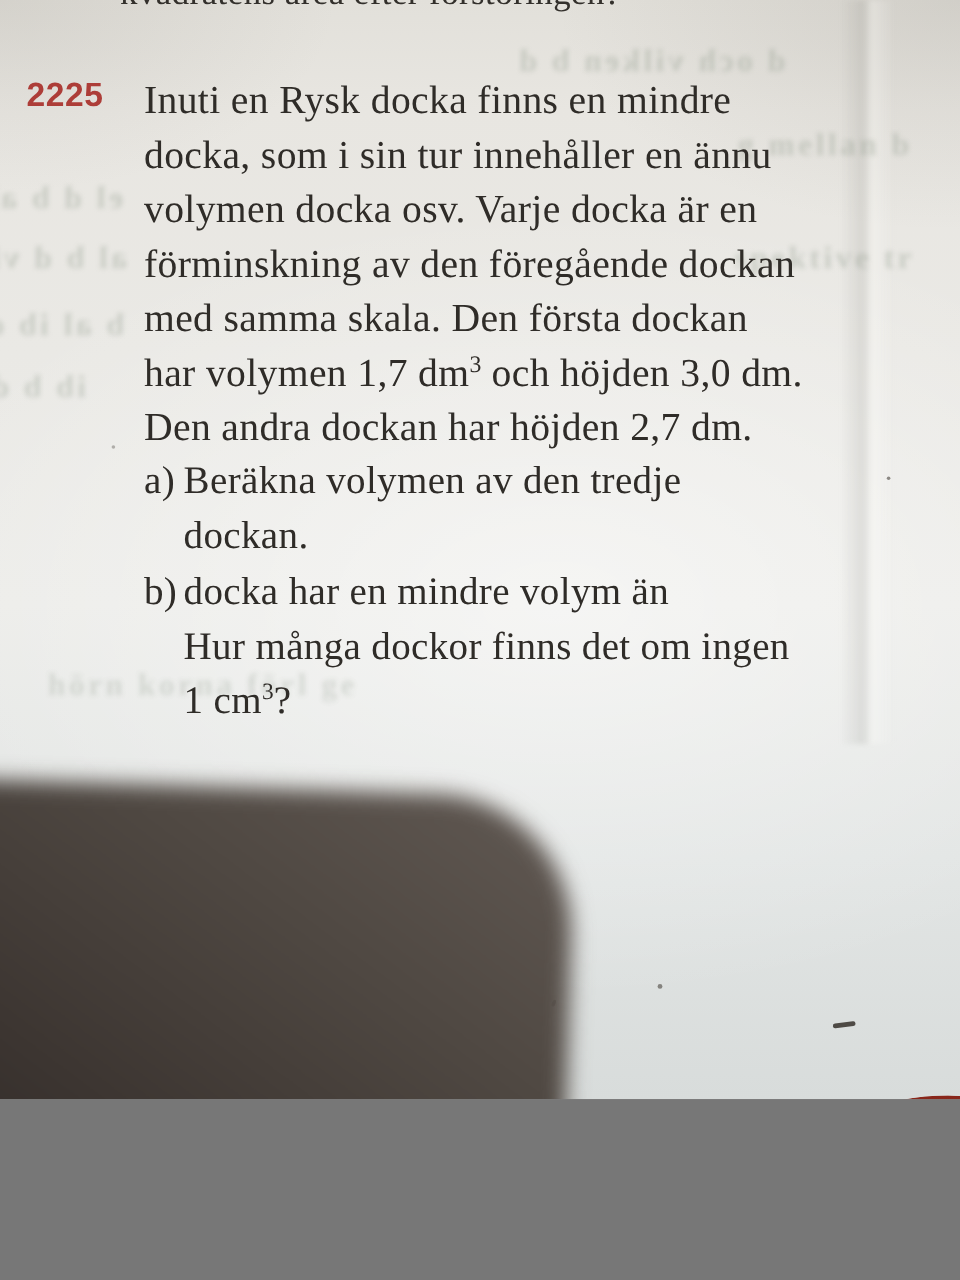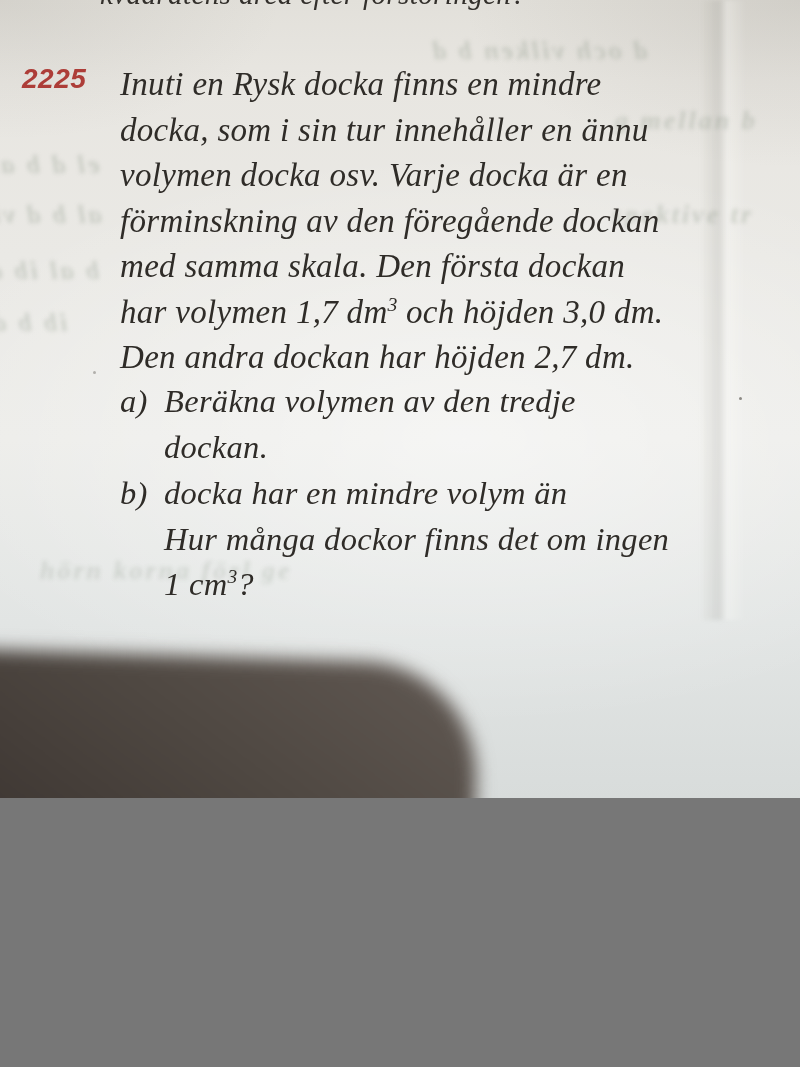--- a/index.html
+++ b/index.html
@@ -1,24 +1,23 @@
 <!DOCTYPE html>
 <html><head>
 <meta charset="utf-8">
 <style>
   html,body{margin:0;padding:0;background:#777;}
   .page{
-    position:relative;width:800px;height:798px;overflow:hidden;
+    position:relative;width:800px;height:916px;overflow:hidden;
     font-family:"Liberation Serif","DejaVu Serif",serif;
     background:
       radial-gradient(120% 60% at 58% 55%, rgba(255,255,255,0.50) 0%, rgba(255,255,255,0) 60%),
       radial-gradient(60% 30% at 100% 0%, rgba(150,146,138,0.22) 0%, rgba(150,146,138,0) 70%),
       radial-gradient(50% 25% at 0% 0%, rgba(150,146,138,0.18) 0%, rgba(150,146,138,0) 70%),
       linear-gradient(180deg,#e2e0da 0%,#e8e6e1 10%,#eae9e5 32%,#ecece9 55%,#e2e5e4 78%,#d8dcdb 100%);
-    font-style: italic;
   }
   .crease{
     position:absolute;left:700px;top:0;width:46px;height:620px;
     background:linear-gradient(90deg,rgba(125,125,118,0) 0%,rgba(125,125,118,0.16) 42%,rgba(255,255,252,0.30) 58%,rgba(255,255,252,0) 100%);
     filter:blur(2px);pointer-events:none;
   }
   
   .bleed{
     position:absolute;color:rgba(125,138,124,0.30);font-weight:bold;
     font-size:26px;letter-spacing:3px;filter:blur(2.2px);white-space:nowrap;
@@ -36,21 +35,21 @@
     font-size:28px;color:#ad3d38;letter-spacing:0.5px;
   }
   .para{
     position:absolute;left:120px;top:62px;font-size:33px;line-height:45.5px;
     color:#2f2c28;letter-spacing:0.3px;
   }
   .ln{white-space:nowrap;}
   sup.exp{font-size:0.60em;vertical-align:super;line-height:0;letter-spacing:0;}
   .item{position:absolute;left:120px;font-size:32.5px;line-height:45.5px;color:#2f2c28;letter-spacing:0.3px;}
   .item .lbl{position:absolute;left:0;top:0;}
-  .item .itxt{margin-left:44px;}
+  .item .itxt{margin-left:33px;}
   .item-a{top:379px;}
   .item-b{top:471px;}
   
   .speck{position:absolute;width:4px;height:4px;border-radius:50%;background:#56514b;opacity:0.65;}
   .dash-mark{
     position:absolute;left:694px;top:852px;width:19px;height:4px;border-radius:2px;
     background:#3e3a34;transform:rotate(-7deg);opacity:0.9;
   }
   
   .shadow{

